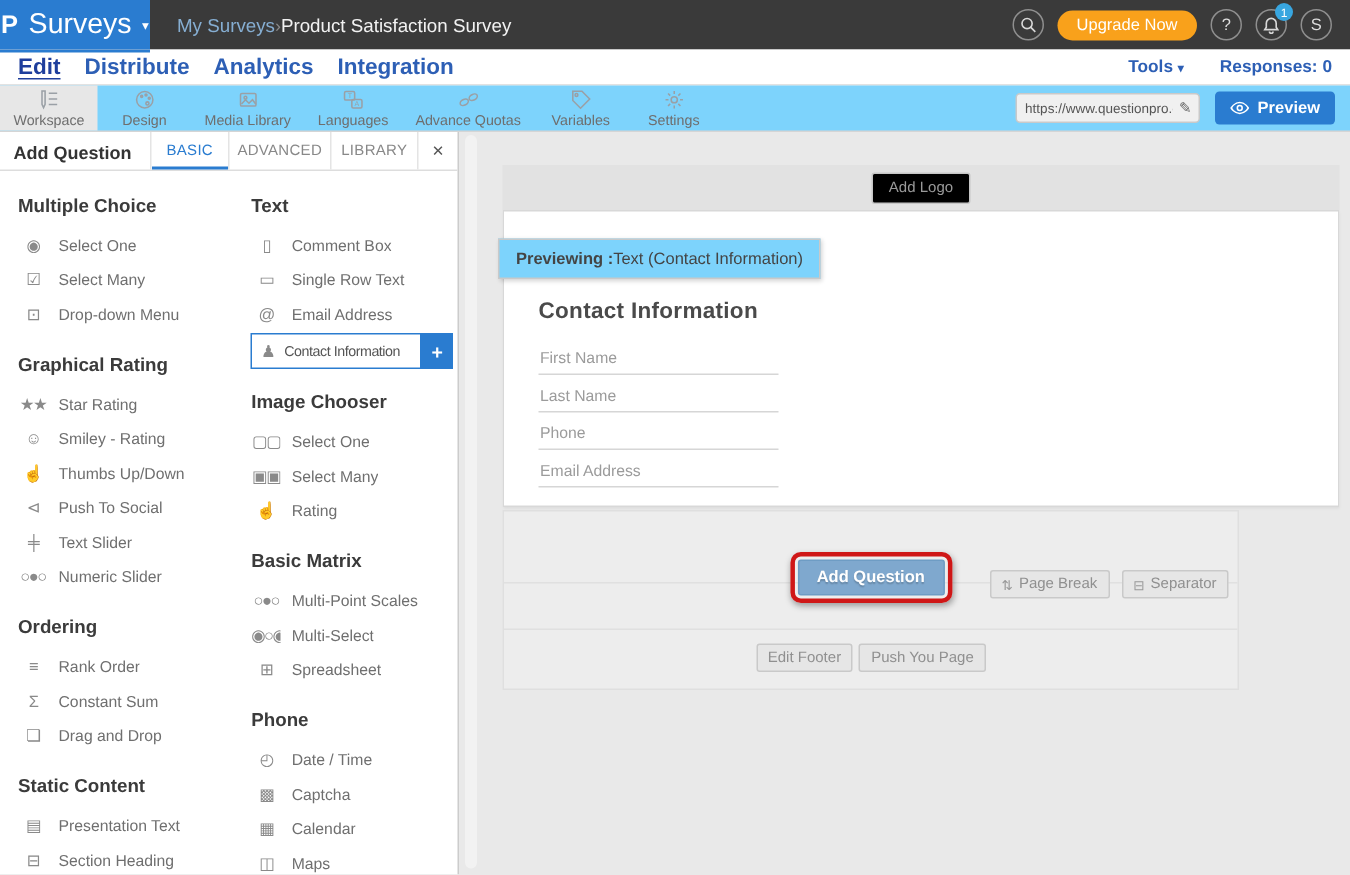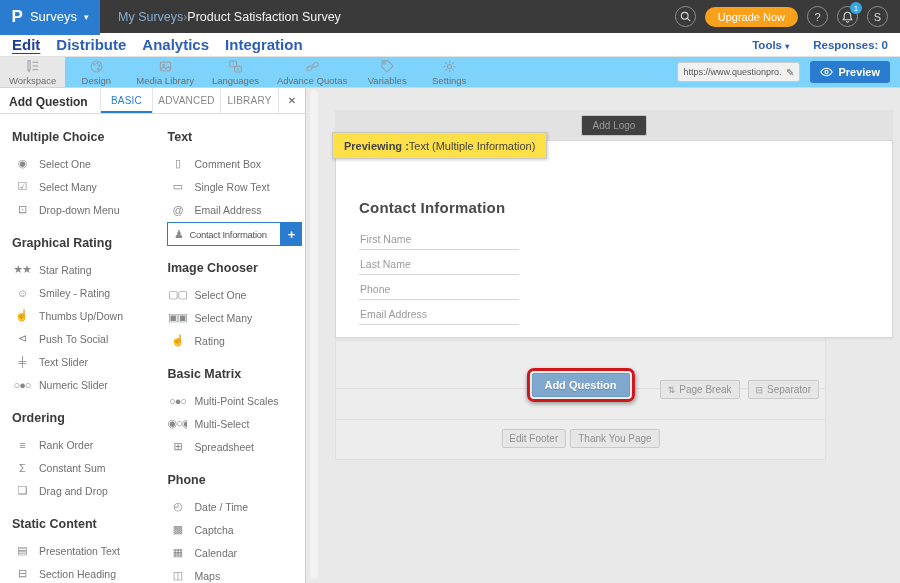--- a/index.html
+++ b/index.html
@@ -3,21 +3,21 @@
 <meta charset="utf-8">
 <style>
   * { margin:0; padding:0; box-sizing:border-box; }
   html,body { width:900px; height:583px; overflow:hidden; }
   body { font-family:"Liberation Sans", sans-serif; background:#e9e9e9; position:relative; }
 
   
   .top-header { position:absolute; left:0; top:0; width:900px; height:33px; background:#3a3a3a; display:flex; align-items:center; }
   .logo-block { width:100px; height:33px; background:#2a7cd0; color:#fff; display:flex; align-items:center; justify-content:center; gap:7px; cursor:pointer; }
   .logo-p { font-weight:bold; font-size:17px; }
-  .surveys-label { font-size:13px; }
+  .surveys-label { font-size:19px; }
   .caret { font-size:9px; }
   .breadcrumb { display:flex; align-items:center; gap:0; margin-left:18px; font-size:12.5px; }
   .bc-parent { color:#86aed2; cursor:pointer; }
   .bc-sep { color:#8a8a8a; font-size:12px; }
   .bc-current { color:#f2f2f2; }
   .header-right { margin-left:auto; margin-right:12px; display:flex; align-items:center; gap:9px; }
   .circle-btn { width:21px; height:21px; border:1.5px solid #8f8f8f; border-radius:50%; color:#ddd; display:flex; align-items:center; justify-content:center; font-size:11px; cursor:pointer; flex-shrink:0; }
   .upgrade-btn { background:#f9a11b; color:#fff; font-size:11px; font-weight:normal; border-radius:12px; padding:4px 13px; cursor:pointer; }
   .bell-wrap { position:relative; }
   .badge { position:absolute; top:-4px; right:-4px; background:#38a6e0; color:#fff; width:12px; height:12px; border-radius:50%; font-size:8px; display:flex; align-items:center; justify-content:center; }
@@ -62,23 +62,23 @@
   .q-label { white-space:nowrap; overflow:hidden; }
   .q-item.selected { border:1px solid #2a7cd0; width:114px; height:24px; padding-left:3px; position:relative; margin:1px 0; gap:4px; }
   .q-item.selected .q-icon { width:14px; }
   .q-item.selected .q-label { font-size:9.5px; letter-spacing:-.3px; color:#555; flex:1; }
   .plus-btn { position:absolute; right:-22px; top:-1px; width:22px; height:24px; background:#2a7cd0; color:#fff; font-size:13px; font-weight:bold; display:flex; align-items:center; justify-content:center; cursor:pointer; }
 
   
   .main { position:absolute; left:306px; top:88px; width:594px; height:495px; background:#e9e9e9; }
   .scroll-track { position:absolute; left:4px; top:2px; width:8px; height:489px; background:#f2f2f2; border-radius:4px; }
   .add-logo-band { position:absolute; left:29px; top:22px; width:558px; height:30px; background:#e2e2e2; display:flex; align-items:center; justify-content:center; }
-  .add-logo-btn { border:1px solid #c6c6c6; border-radius:2px; background:#404040; color:#9a9a9a; font-size:10px; padding:4px 11px; cursor:pointer; }
+  .add-logo-btn { border:1px solid #c6c6c6; border-radius:2px; background:#000000; color:#9a9a9a; font-size:10px; padding:4px 11px; cursor:pointer; }
   .white-panel { position:absolute; left:29px; top:52px; width:558px; height:198px; background:#fff; border:1px solid #d8d8d8; box-shadow:0 1px 2px rgba(0,0,0,.06); }
-  .preview-tab { position:absolute; left:26px; top:44px; height:27px; background:#fde047; border:1px solid #c9c9c9; box-shadow:1px 1px 3px rgba(0,0,0,.18); display:flex; align-items:center; padding:0 11px; font-size:11px; color:#444; z-index:2; white-space:nowrap; }
+  .preview-tab { position:absolute; left:26px; top:71px; height:27px; background:#7dd3fc; border:1px solid #c9c9c9; box-shadow:1px 1px 3px rgba(0,0,0,.18); display:flex; align-items:center; padding:0 11px; font-size:11px; color:#444; z-index:2; white-space:nowrap; }
   .pv-bold { font-weight:bold; }
   .contact-form { position:absolute; left:23px; top:58px; width:160px; }
   .form-title { font-size:15px; color:#4a4a4a; font-weight:bold; letter-spacing:.2px; }
   .form-fields { margin-top:14px; }
   .form-field { height:20px; margin-bottom:5px; border-bottom:1px solid #d6d6d6; display:flex; align-items:flex-end; padding:0 0 4px 1px; font-size:10.5px; color:#9b9b9b; cursor:text; }
   .lower-panel { position:absolute; left:29px; top:252px; width:491px; height:120px; background:#ededed; border:1px solid #dfdfdf; }
   .hline { position:absolute; left:0; width:100%; height:1px; background:#e0e0e0; }
   .hl1 { top:47px; } .hl2 { top:78px; }
   .add-q-wrap { position:absolute; left:50%; top:27px; transform:translateX(-50%); z-index:2; }
   .red-ring { border:3px solid #cf1717; border-radius:7px; padding:2px; box-shadow:1px 2px 4px rgba(0,0,0,.35); background:rgba(255,255,255,.08); }
@@ -419,21 +419,21 @@
 
           <div class="form-field">Phone</div>
 
           <div class="form-field">Email Address</div>
 
       </div>
     </div>
   </div>
   <div class="preview-tab">
     <span class="pv-bold">Previewing :</span>
-      <span> Text (Multiple Information)</span>
+      <span> Text (Contact Information)</span>
   </div>
   <div class="lower-panel">
     <div class="hline hl1"></div>
     <div class="hline hl2"></div>
     <div class="add-q-wrap">
       <div class="red-ring">
         <div class="aq-btn">Add Question</div>
       </div>
     </div>
     <div class="pb-sep">
@@ -441,16 +441,16 @@
         <span class="mini-ic">⇅</span>
         <span>Page Break</span>
       </div>
       <div class="mini-btn">
         <span class="mini-ic">⊟</span>
         <span>Separator</span>
       </div>
     </div>
     <div class="footer-btns">
       <div class="mini-btn">Edit Footer</div>
-      <div class="mini-btn">Thank You Page</div>
+      <div class="mini-btn">Push You Page</div>
     </div>
   </div>
 </div>
 
 </body></html>

